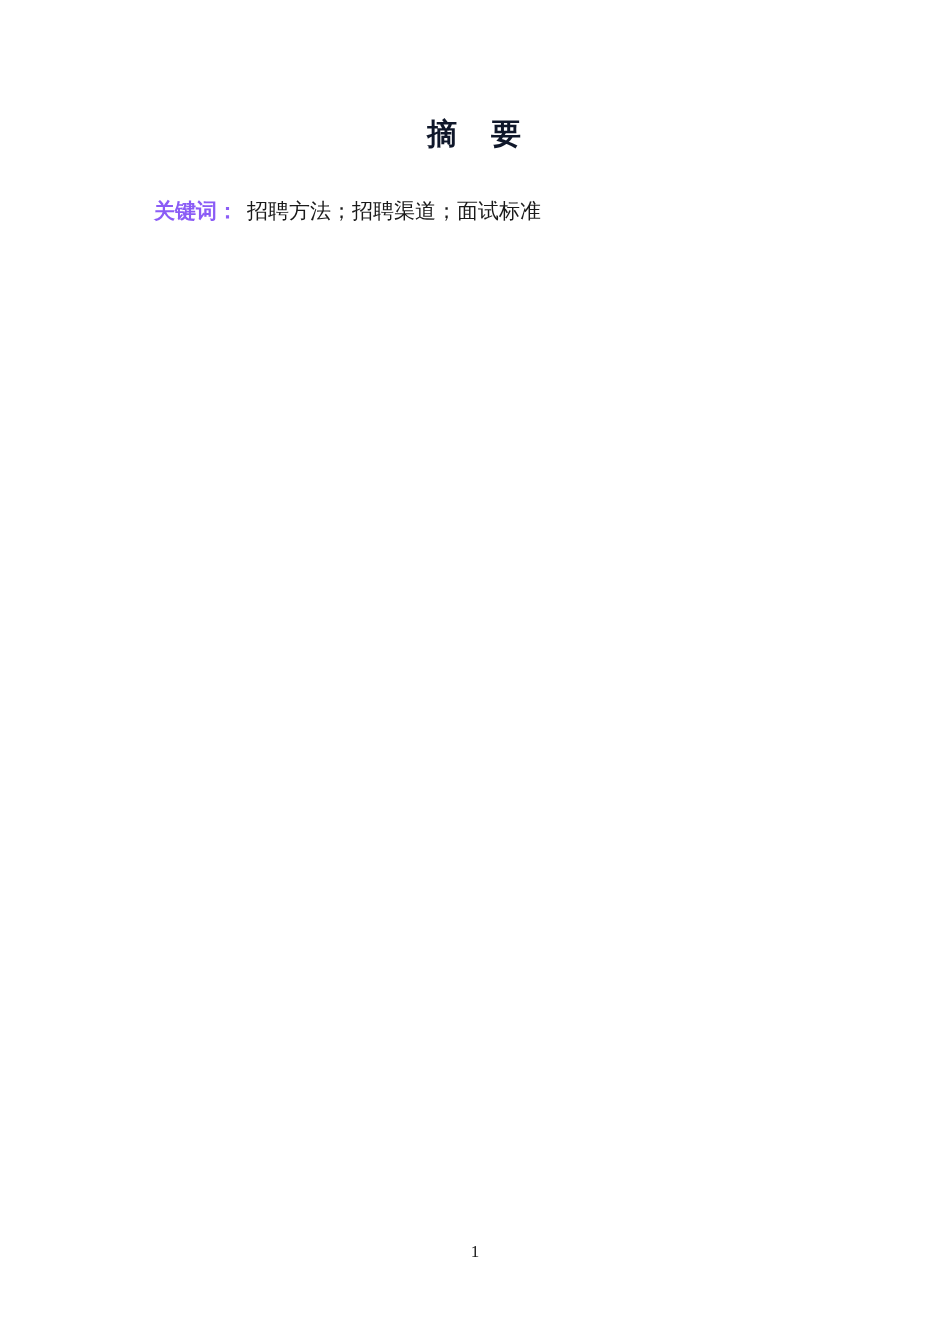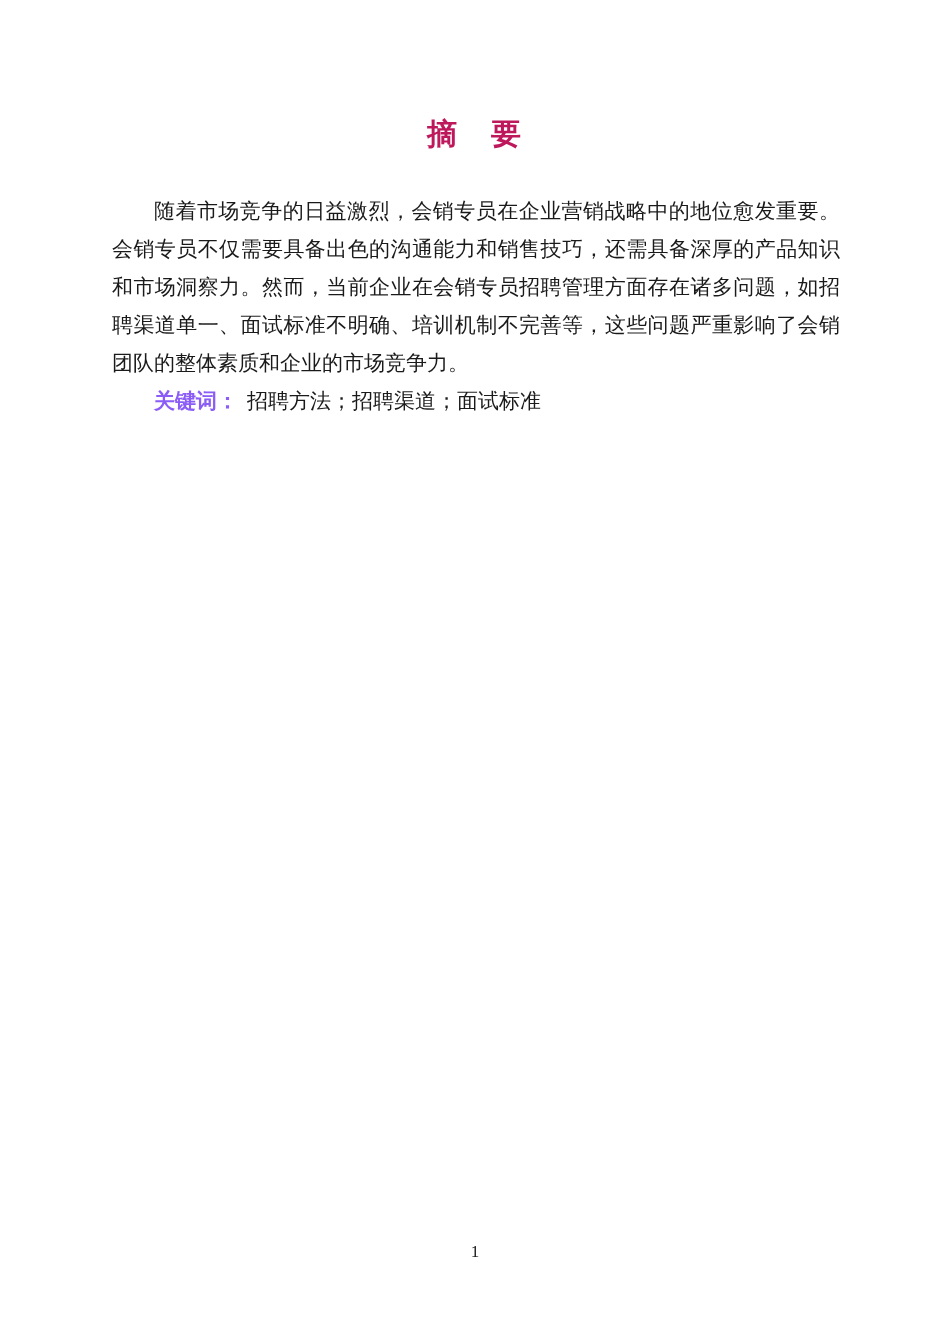--- a/index.html
+++ b/index.html
@@ -18,21 +18,21 @@
     position: absolute;
     top: 116px;
     left: 0;
     width: 100%;
     text-align: center;
     font-family: "Liberation Sans", "DejaVu Sans", sans-serif;
     font-weight: bold;
     font-size: 30px;
     line-height: 36px;
     letter-spacing: 2px;
-    color: #be185d;
+    color: #0f172a;
   }
   .content {
     position: absolute;
     top: 192px;
     left: 112px;
     width: 728px;
     font-size: 21px;
     line-height: 38px;
     text-align: justify;
     color: #1a1a1a;
@@ -69,21 +69,20 @@
   }
 </style>
 </head>
 <body>
 
 <div class="page">
 
   <h1 class="doc-title">摘　要</h1>
 
   <div class="content">
-    <p>随着市场竞争的日益激烈，会销专员在企业营销战略中的地位愈发重要。会销专员不仅需要具备出色的沟通能力和销售技巧，还需具备深厚的产品知识和市场洞察力。然而，当前企业在会销专员招聘管理方面存在诸多问题，如招聘渠道单一、面试标准不明确、培训机制不完善等，这些问题严重影响了会销团队的整体素质和企业的市场竞争力。</p>
 
     <p class="keywords-line">
       <span class="keywords-label">关键词：</span><span class="keywords-text">招聘方法；招聘渠道；面试标准</span>
     </p>
   </div>
 
   <div class="page-footer">1</div>
 
 </div>
 

